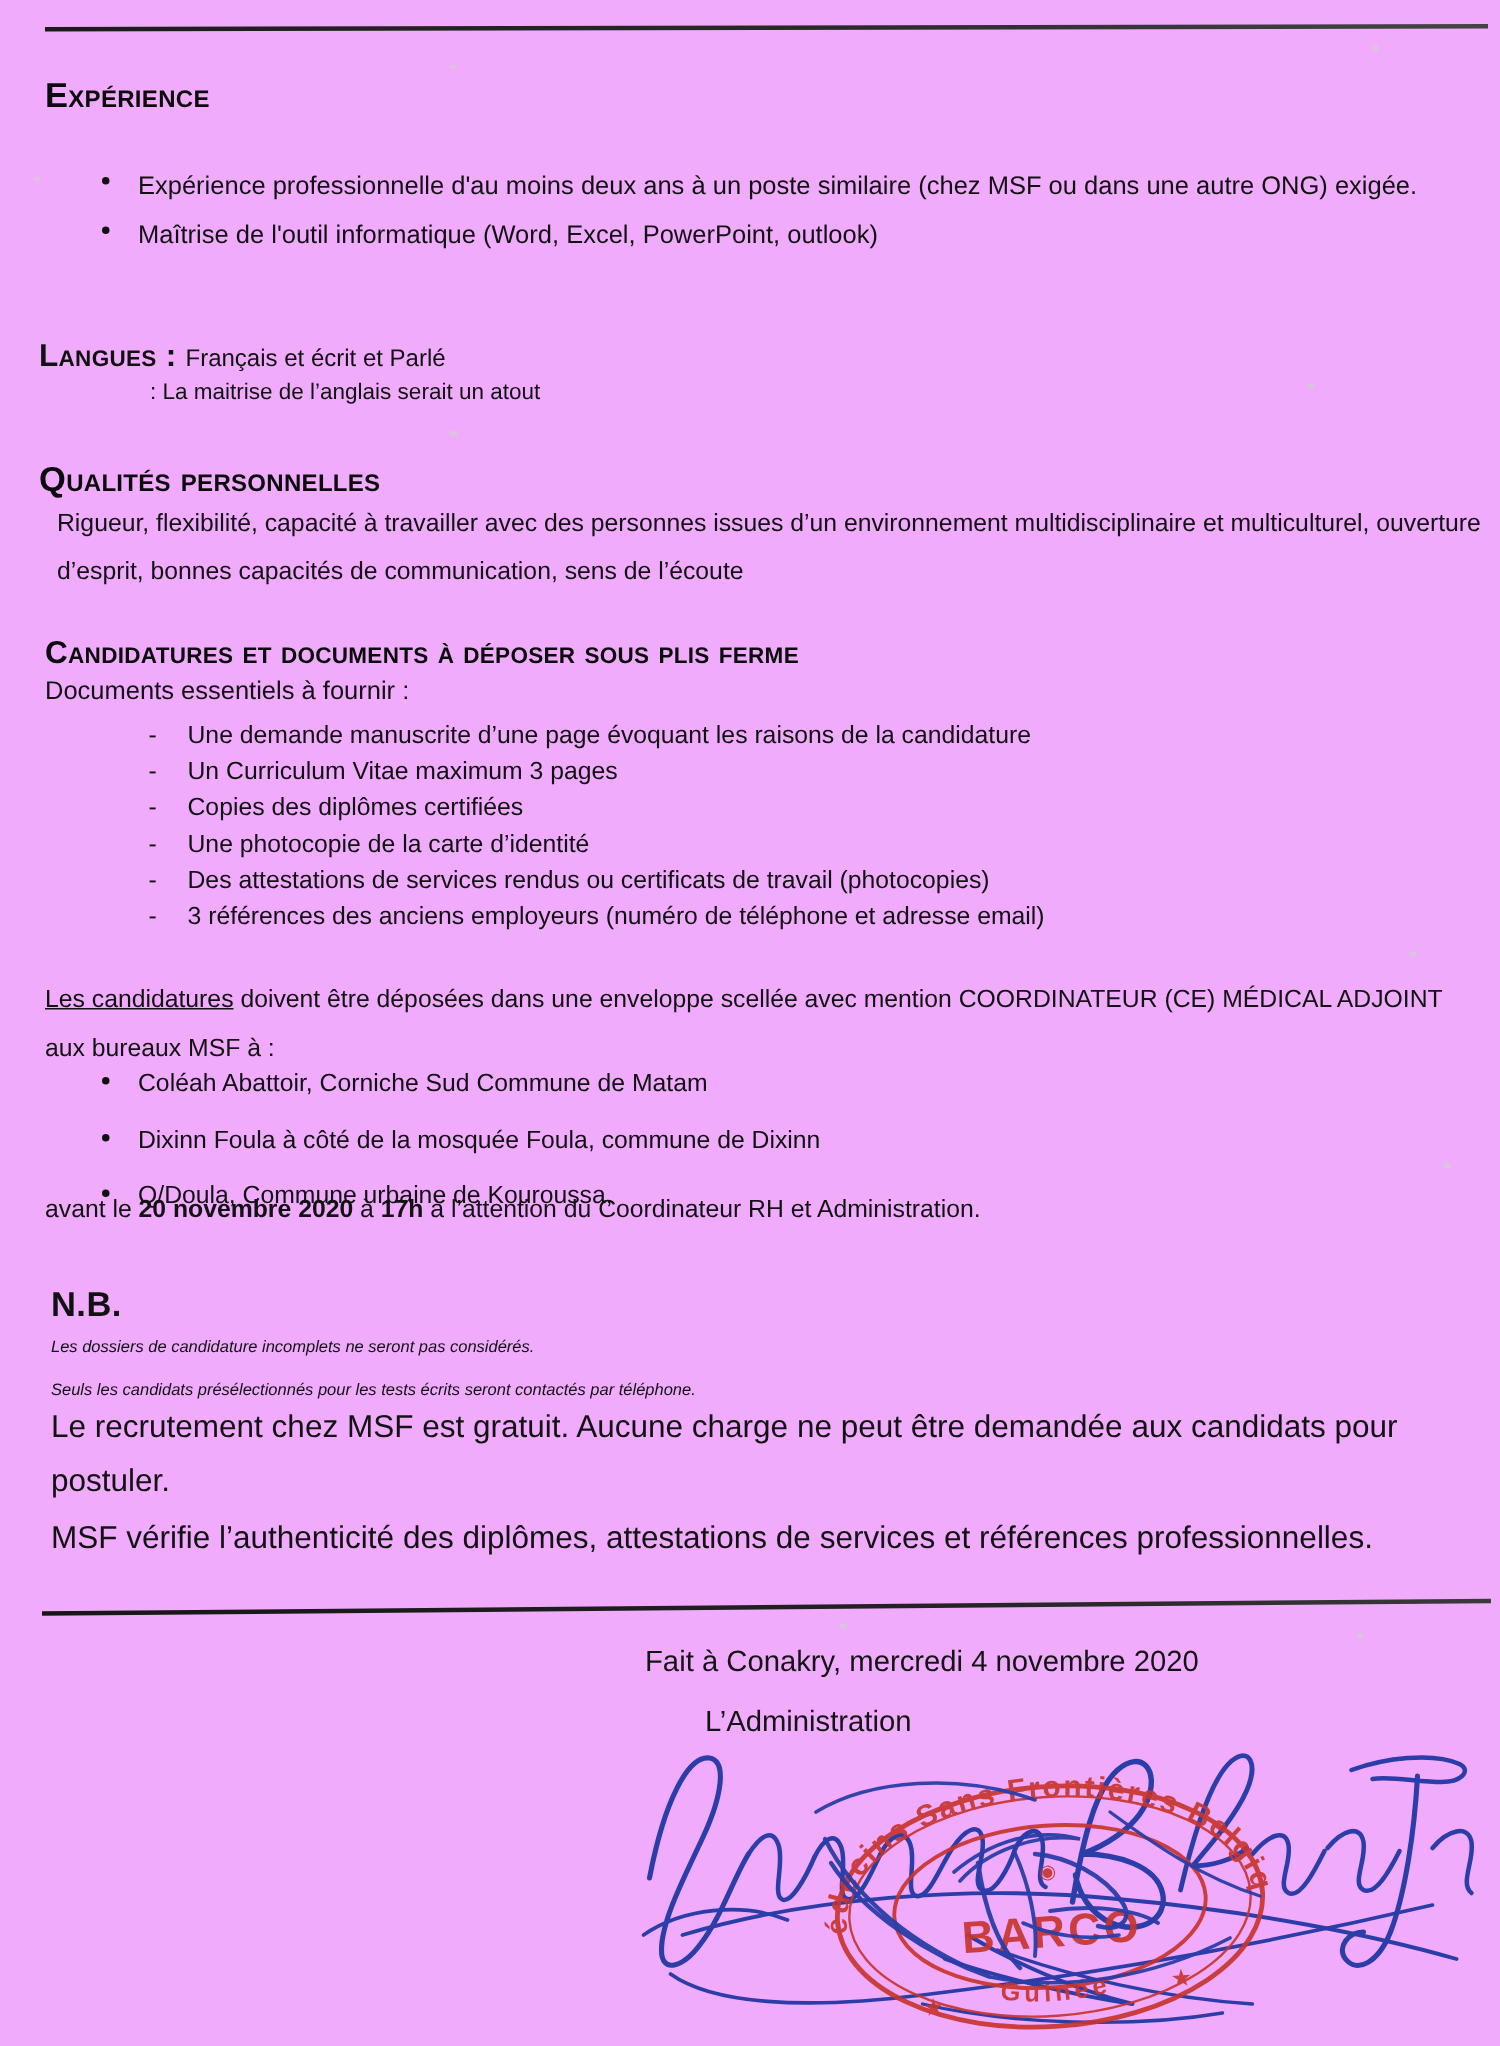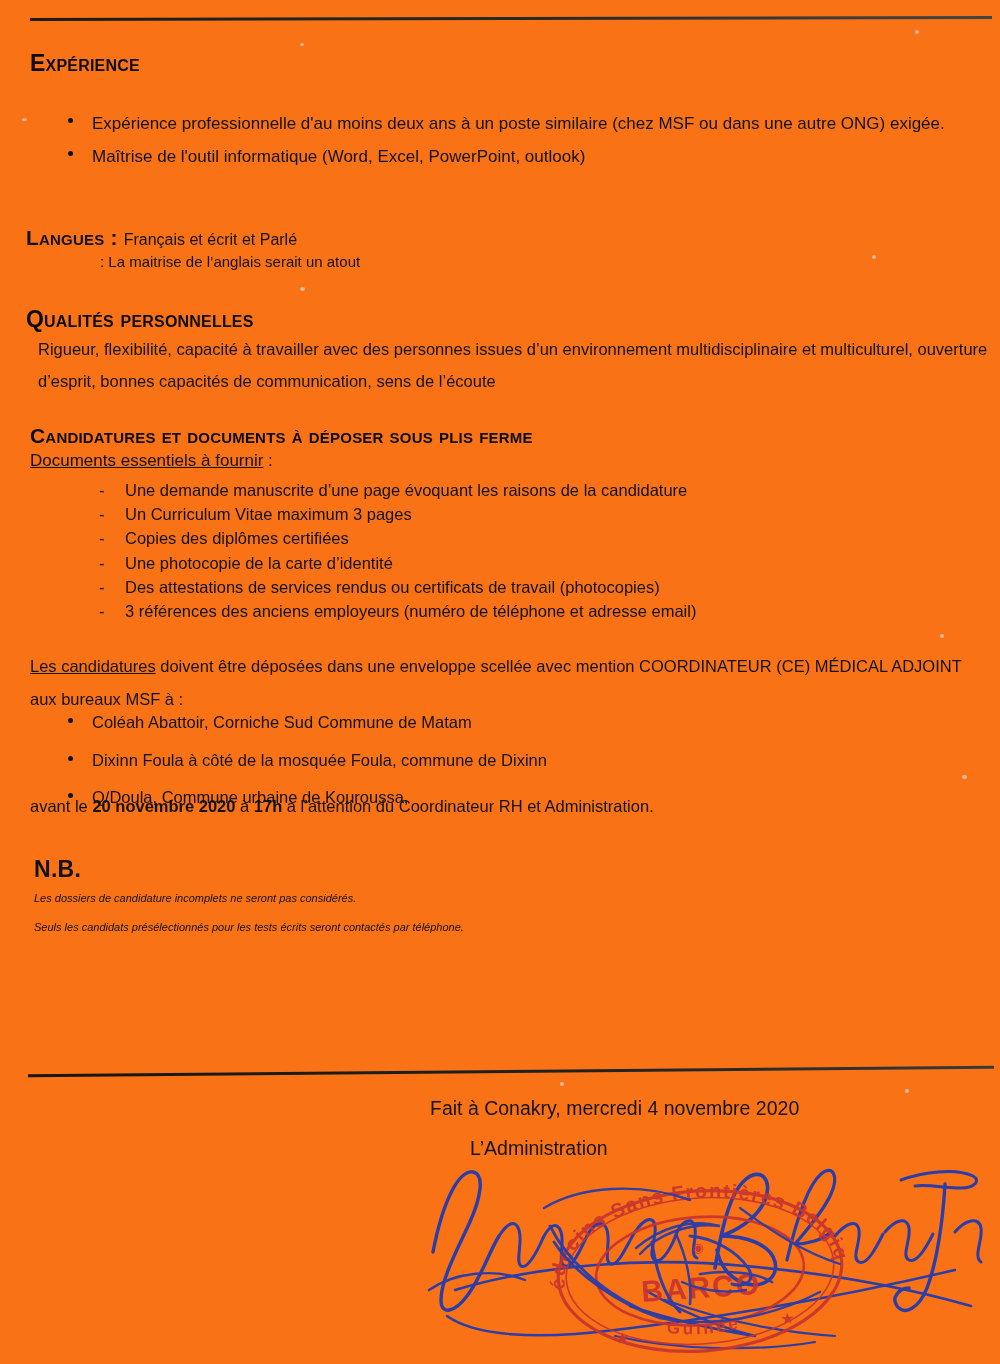--- a/index.html
+++ b/index.html
@@ -8,21 +8,21 @@
     background: #ffffff;
   }
   body {
     font-family: "Liberation Sans", sans-serif;
     color: #111111;
   }
   .page {
     position: relative;
     width: 1000px;
     height: 1364px;
-    background: #f97316;
+    background: #f0abfc;
     overflow: hidden;
   }
 
   
   .rule-top {
     position: absolute;
     left: 30px;
     top: 17px;
     width: 962px;
     height: 3px;
@@ -91,21 +91,21 @@
     width: 950px;
     font-size: 16.5px;
     line-height: 32px;
   }
 
   .docs-label {
     left: 30px;
     top: 451px;
     font-size: 17px;
   }
-  .docs-label .u { text-decoration: underline; }
+  .docs-label .u { }
 
   
   .dash-list {
     position: absolute;
     left: 95px;
     top: 478px;
     width: 860px;
     font-size: 16.5px;
     line-height: 24.2px;
   }
@@ -299,20 +299,24 @@
     <span>avant le </span><b>20 novembre 2020</b><span>  à </span><b>17h</b><span> à l’attention du Coordinateur RH et Administration.</span>
   </div>
 
   <div class="h-nb">N.B.</div>
 
   <div class="txt nb-small">
     <div>Les dossiers de candidature incomplets ne seront pas considérés.</div>
     <div>Seuls les candidats présélectionnés pour les tests écrits seront contactés par téléphone.</div>
   </div>
 
+  <div class="txt nb-big">
+    <div>Le recrutement chez MSF est gratuit. Aucune charge ne peut être demandée aux candidats pour postuler.</div>
+    <div style="margin-top:2px;">MSF vérifie l’authenticité des diplômes, attestations de services et références professionnelles.</div>
+  </div>
 
   <div class="rule-bottom"></div>
 
   <div class="sig-line sig-place">Fait à Conakry, mercredi 4 novembre 2020</div>
   <div class="sig-line sig-admin">L’Administration</div>
 
   <svg class="sig-art" viewBox="0 0 580 210" aria-hidden="true">
     <g fill="none" stroke="#2a3da8" stroke-linecap="round" stroke-linejoin="round">
       <path d="M18 112 C 28 60, 44 30, 58 32 C 70 34, 66 58, 54 84 C 42 110, 26 140, 26 160 C 26 176, 40 172, 52 156 C 66 138, 74 112, 84 96" stroke-width="3.4"></path>
       <path d="M84 96 C 92 84, 100 78, 104 90 C 108 102, 100 122, 106 126 C 112 130, 122 112, 128 98" stroke-width="3"></path>

